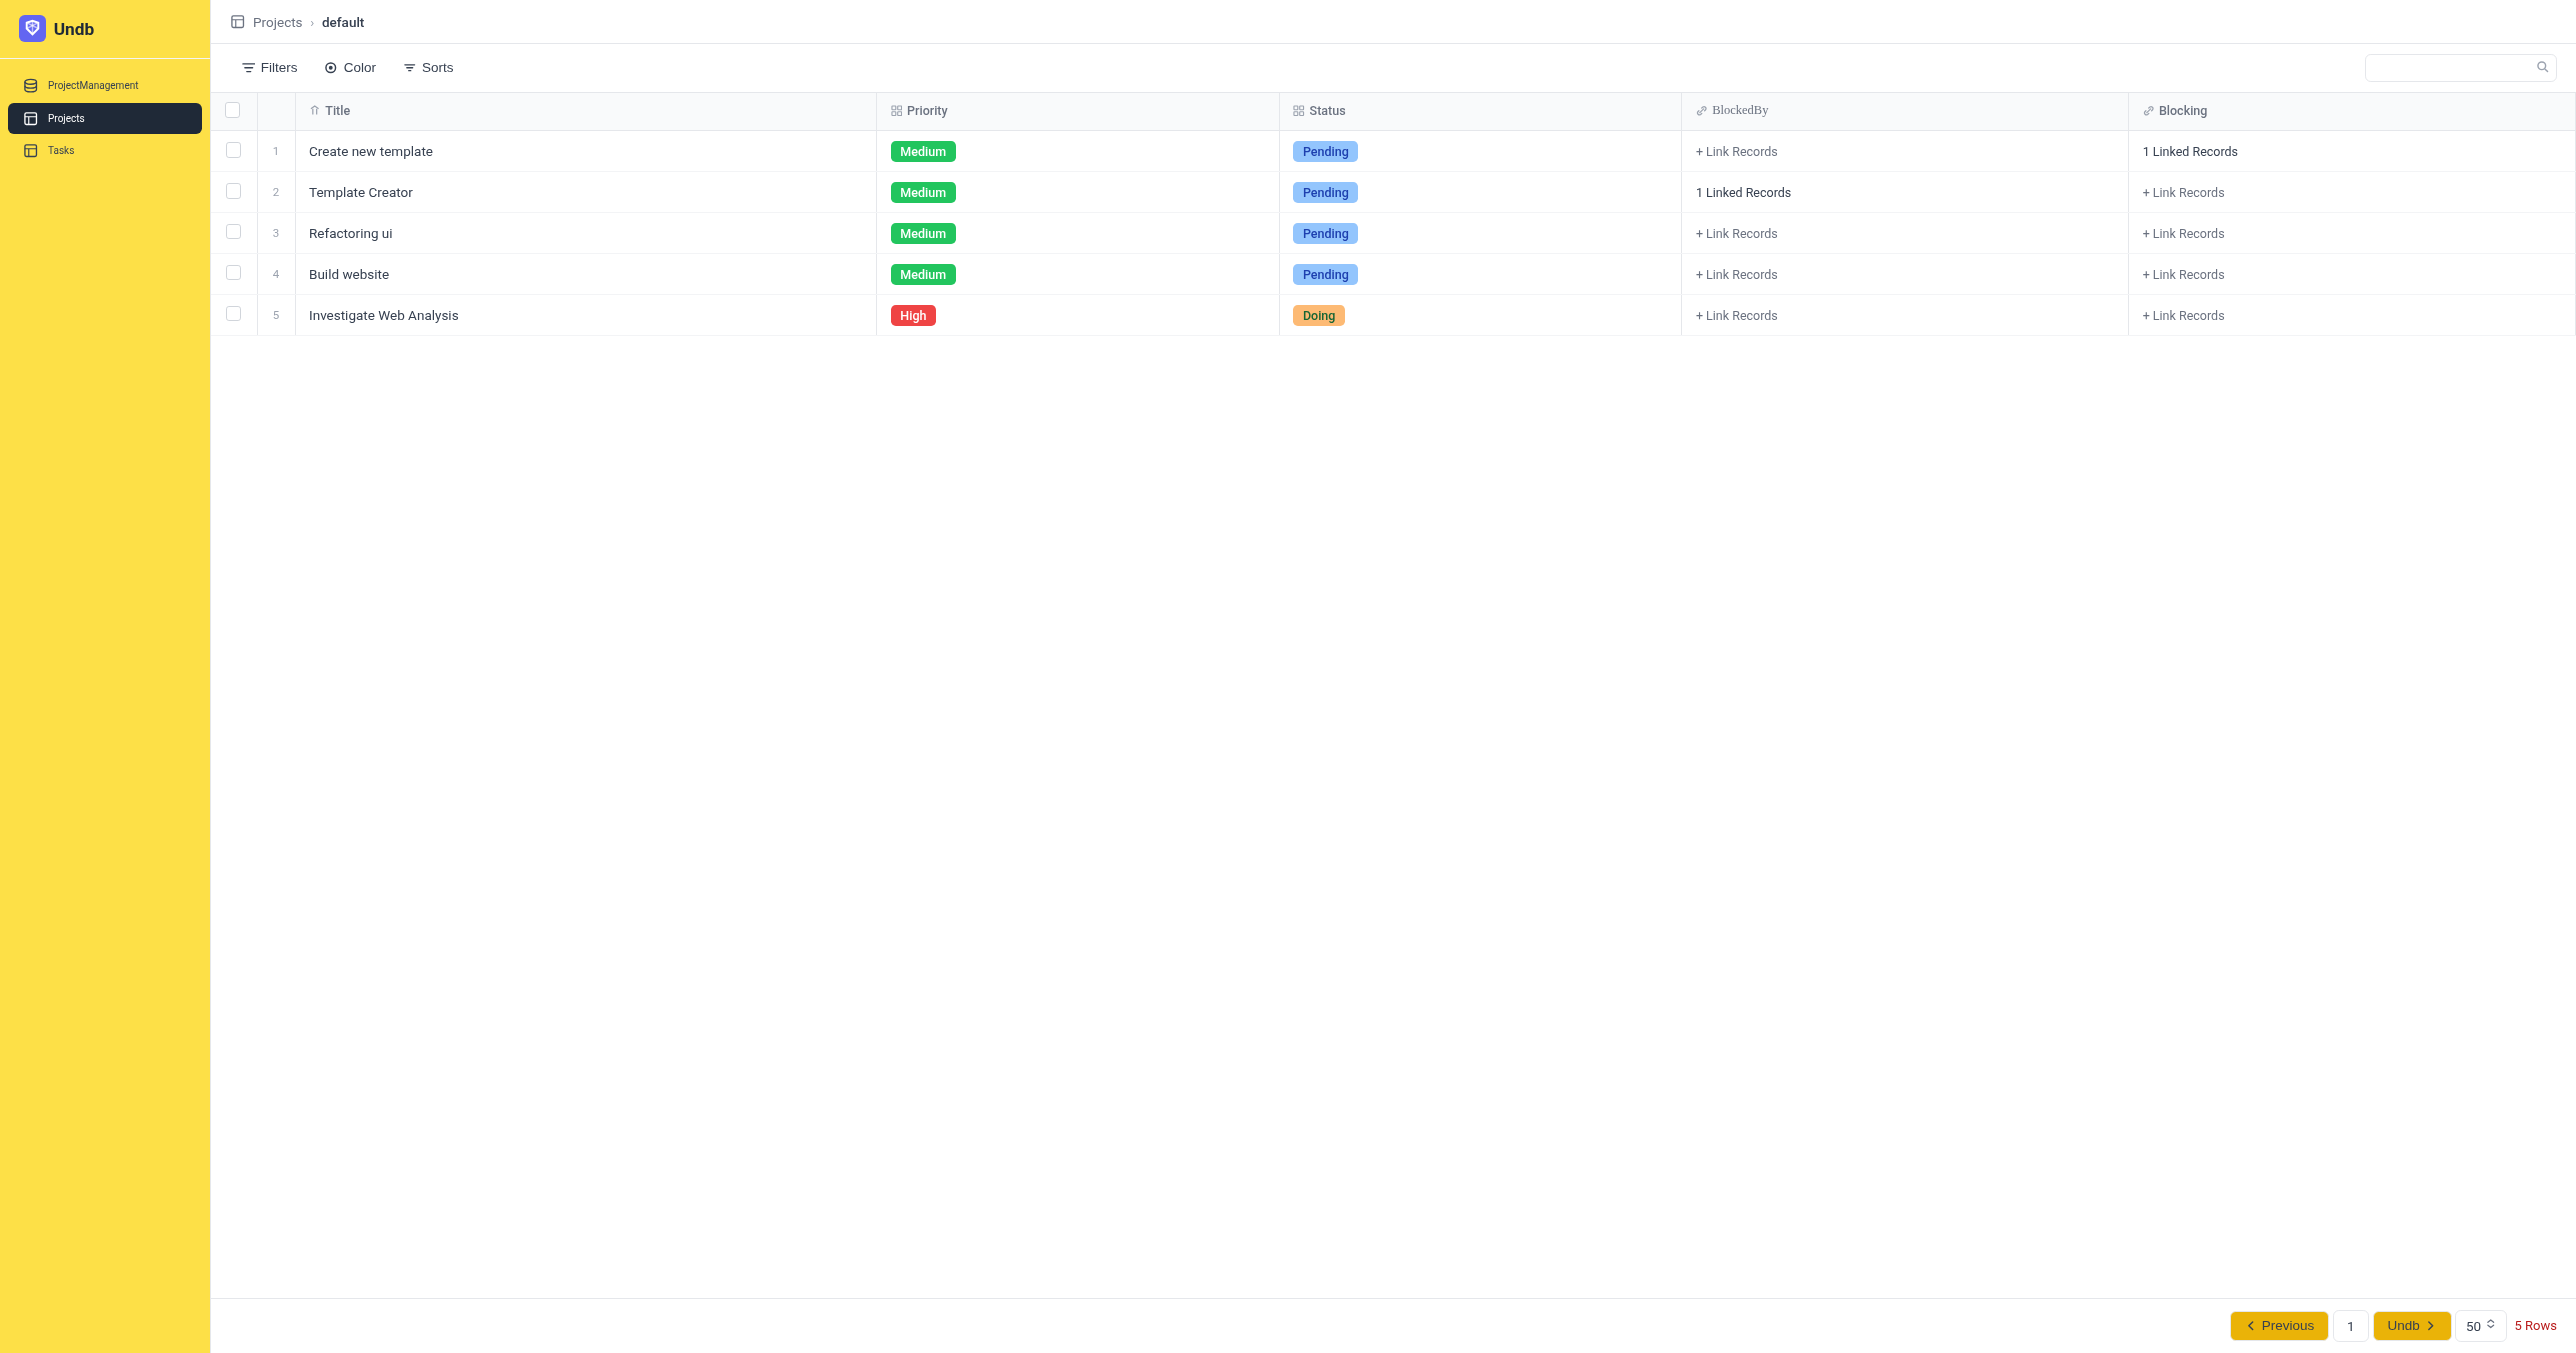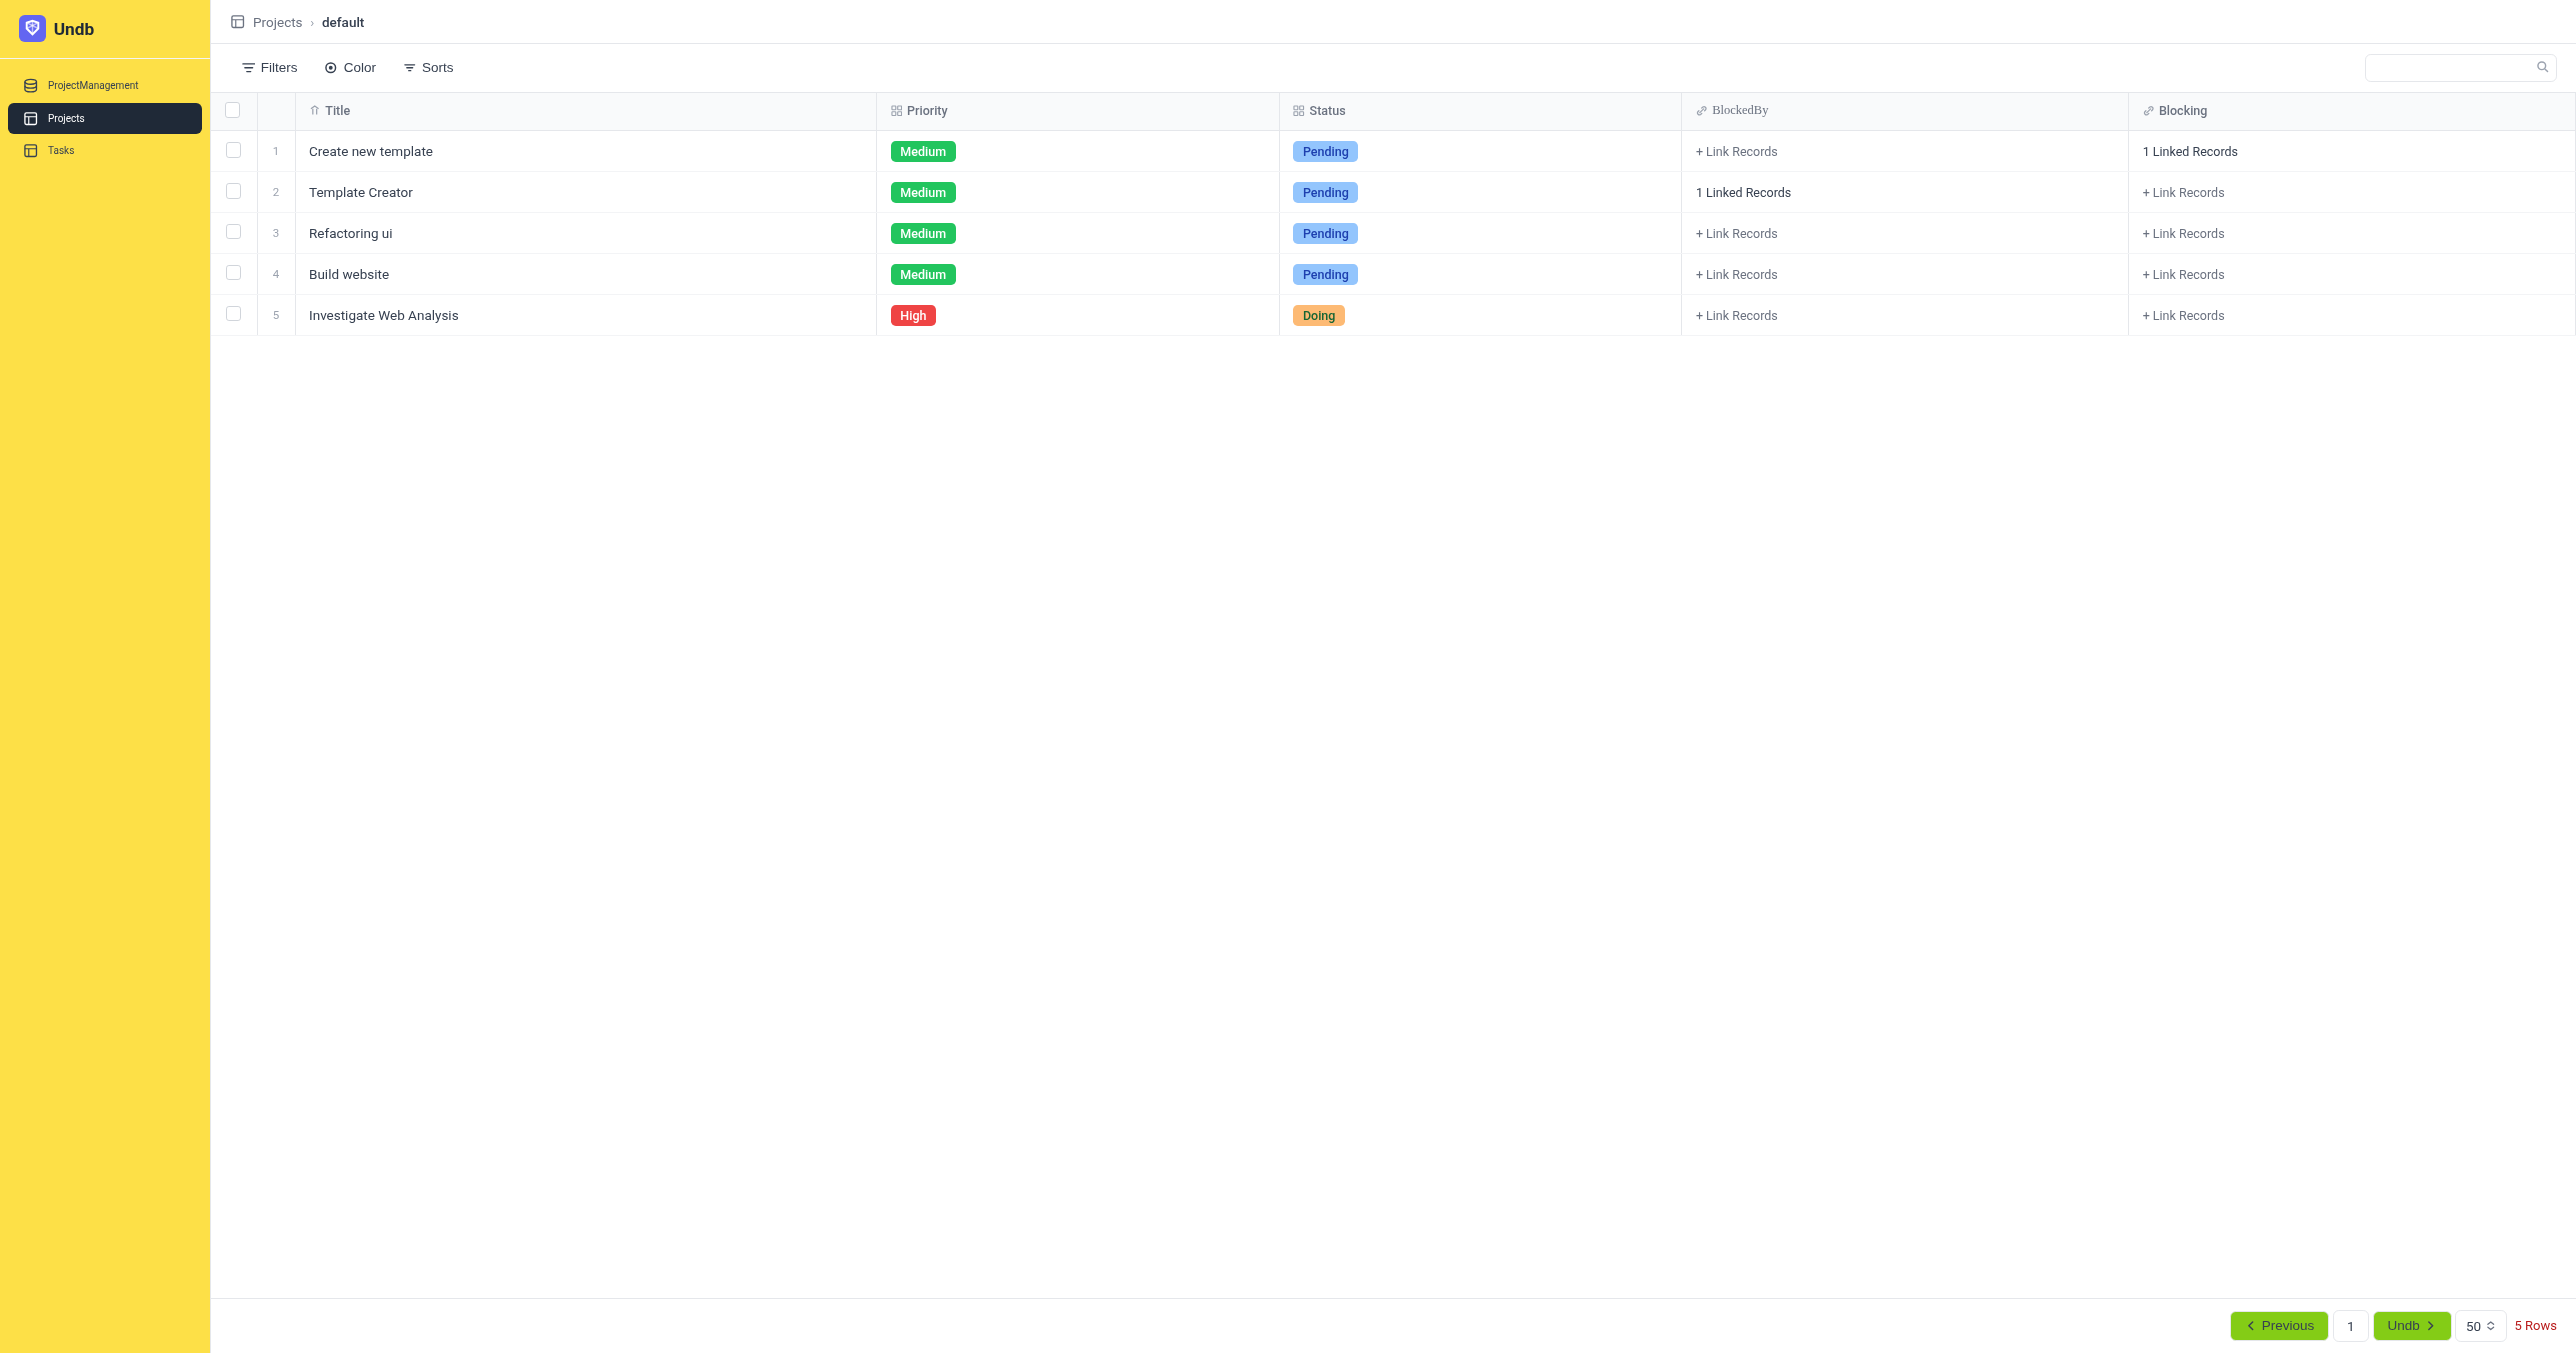--- a/index.html
+++ b/index.html
@@ -209,36 +209,35 @@
       border-top: 1px solid #e5e7eb;
       gap: 3.8px;
     }
     .page-btn {
       display: flex;
       align-items: center;
       gap: 3.8px;
       padding: 6.7px 13.5px;
       border: 1px solid #e5e7eb;
       border-radius: 5.8px;
-      background: #84cc16;
+      background: #eab308;
       cursor: pointer;
       font-size: 13.5px;
       color: #374151;
     }
     .page-current {
       padding: 6.7px 13.5px;
       border: 1px solid #e5e7eb;
       border-radius: 5.8px;
       background: #fff;
       font-size: 13.5px;
       color: #374151;
     }
     .page-size {
       display: flex;
-      align-items: center;
       gap: 3.8px;
       padding: 6.7px 9.6px;
       border: 1px solid #e5e7eb;
       border-radius: 5.8px;
       background: #fff;
       font-size: 13.5px;
       color: #374151;
       cursor: pointer;
     }
     .rows-label {

